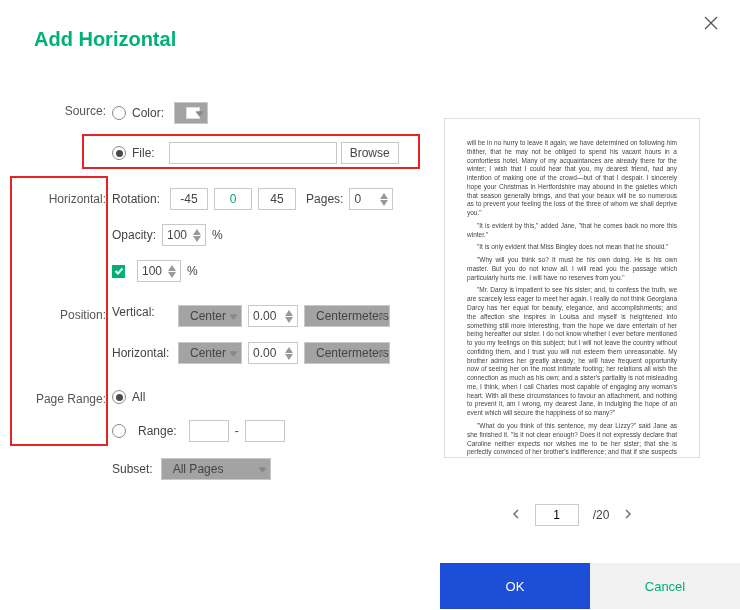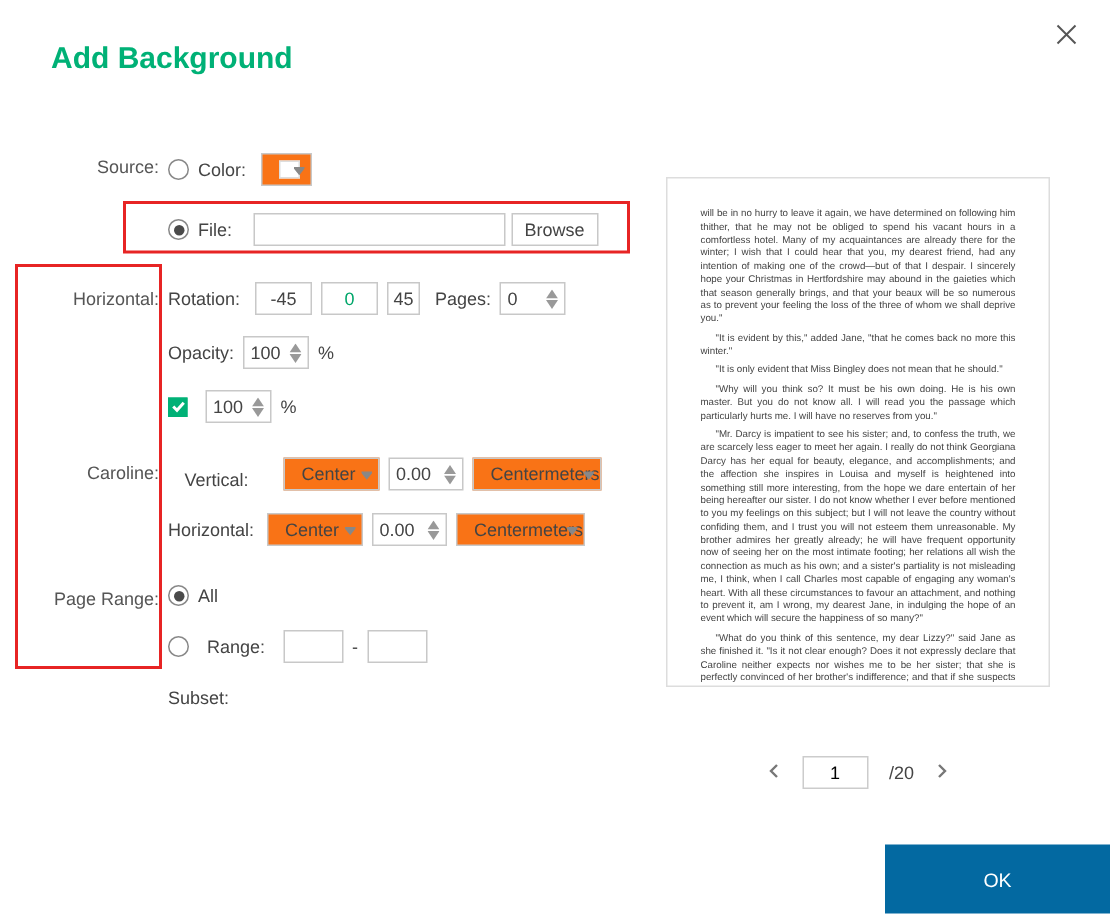--- a/index.html
+++ b/index.html
@@ -6,53 +6,53 @@
   body { margin: 0; background: #fff; width: 740px; height: 610px; position: relative; font-size: 12px; color: #444; }
   .close { position: absolute; top: 16px; right: 22px; cursor: pointer; }
   .close svg { width: 14px; height: 14px; stroke: #555; stroke-width: 1.3; }
   .title { position: absolute; top: 28px; left: 34px; font-size: 20px; font-weight: 600; color: #00b176; }
   .row-lbl { position: absolute; text-align: right; width: 74px; font-size: 12px; color: #555; }
   .radio { width: 14px; height: 14px; border: 1.5px solid #888; border-radius: 50%; display: inline-flex; align-items: center; justify-content: center; margin-right: 6px; vertical-align: middle; background:#fff;}
   .radio.sel::after { content: ""; width: 7px; height: 7px; background: #4a4a4a; border-radius: 50%; }
   .txtin { border: 1px solid #c8c8c8; height: 22px; padding: 0 4px; font-size: 12px; background:#fff; }
   .txtin.c { text-align: center; }
   .btn { border: 1px solid #c8c8c8; height: 22px; padding: 0 8px; background: #fff; font-size: 12px; display: inline-flex; align-items: center; }
-  .drop { border: 1px solid #c8c8c8; height: 22px; padding: 0 6px 0 11px; background: #f97316; font-size: 12px; display: inline-flex; align-items: center; position: relative; }
+  .drop { border: 1px solid #c8c8c8; height: 22px; padding: 0 6px 0 11px; background: #a3a3a3; font-size: 12px; display: inline-flex; align-items: center; position: relative; }
   .drop .caret, .spin .caret { position: absolute; right: 4px; top: 50%; transform: translateY(-50%); }
   .caret svg { width: 7px; height: 7px; stroke: #888; fill:#888; }
   .spin { border: 1px solid #c8c8c8; height: 22px; width: 44px; padding: 0 14px 0 4px; font-size: 12px; display:inline-flex; align-items:center; position:relative; background:#fff;}
   .spin .arrows { position: absolute; right: 2px; top: 1px; height: 18px; width: 10px; display:flex; flex-direction:column; justify-content:center; gap:1px;}
   .spin .arrows svg { width: 8px; height: 6px; fill:#999; }
   .chk { width: 13px; height: 13px; border: 1px solid #00b176; display: inline-flex; align-items:center; justify-content:center; margin-right:6px; vertical-align:middle; background:#fff;}
   .chk.sel { background:#00b176; }
   .chk.sel svg { width:10px; height:10px; stroke:#fff; stroke-width:2; fill:none;}
   .highlight1 { position:absolute; border:2px solid #e72424; }
   .preview { position:absolute; top:118px; left:444px; width:256px; height:340px; border:1px solid #ddd; padding:20px 22px 18px 22px; background:#fff; font-size:6.5px; line-height:1.35; color:#444; text-align:justify; overflow:hidden;}
   .preview p { margin:0 0 4px 0; }
   .preview p.ind { text-indent:10px; }
   .pager { position:absolute; top:500px; left:444px; width:256px; height:30px; display:flex; align-items:center; justify-content:center; gap:14px;}
   .pager .nav { cursor:pointer; }
   .pager .nav svg { width:10px; height:10px; stroke:#777; fill:none; stroke-width:1.6;}
   .pager .pgin { border:1px solid #ccc; width:44px; height:22px; text-align:center; font-size:12px;}
   .footer { position:absolute; top: 563px; left:0; width:740px; height:46px; display:flex; justify-content:flex-end;}
-  .footer .ok { width:150px; background:#0369a1; color:#fff; display:flex; align-items:center; justify-content:center; font-size:13px; cursor:pointer;}
+  .footer .ok { width:150px; background:#1d4ed8; color:#fff; display:flex; align-items:center; justify-content:center; font-size:13px; cursor:pointer;}
   .footer .cancel { width:150px; background:#f2f2f2; color:#00b176; display:flex; align-items:center; justify-content:center; font-size:13px; cursor:pointer;}
   .green { color:#00a66a; }
 </style>
 </head>
 <body>
 
 <div class="close">
   <svg viewBox="0 0 14 14">
       <line x1="1" y1="1" x2="13" y2="13"></line>
       <line x1="13" y1="1" x2="1" y2="13"></line>
     </svg>
 </div>
 
-<div class="title">Add Background</div>
+<div class="title">Add Horizontal</div>
 
 <div class="highlight1" style="top:134px; left:82px; width:338px; height:35px;"></div>
 <div class="highlight1" style="top:176px; left:10px; width:98px; height:270px;"></div>
 
 <div class="row-lbl" style="top:104px; left:32px;">Source:</div>
 
 <div style="position:absolute; top:102px; left:112px; display:flex; align-items:center;">
   <span class="radio"></span>
   <span>Color:</span>
   <span class="drop" style="width:34px; margin-left:10px;">
@@ -69,21 +69,21 @@
   <input class="txtin" style="width: 168px; margin-left: 14px;" value="">
   <span class="btn" style="margin-left:4px;">Browse</span>
 </div>
 
 <div class="row-lbl" style="top:192px; left:32px;">Horizontal:</div>
 
 <div style="position:absolute; top:188px; left:112px; display:flex; align-items:center; gap:6px;">
   <span style="margin-right:4px;">Rotation:</span>
   <span class="btn" style="width:38px; justify-content:center;">-45</span>
   <span class="btn green" style="width:38px; justify-content:center;">0</span>
-  <span class="btn" style="width:22px; justify-content:center;">45</span>
+  <span class="btn" style="width:38px; justify-content:center;">45</span>
   <span style="margin-left:4px;">Pages:</span>
   <span class="spin">
     <span>0</span>
     <span class="arrows">
       <svg viewBox="0 0 8 6">
           <polygon points="4,0 8,6 0,6"></polygon>
         </svg>
       <svg viewBox="0 0 8 6">
           <polygon points="0,0 8,0 4,6"></polygon>
         </svg>
@@ -120,23 +120,23 @@
           <polygon points="4,0 8,6 0,6"></polygon>
         </svg>
       <svg viewBox="0 0 8 6">
           <polygon points="0,0 8,0 4,6"></polygon>
         </svg>
     </span>
   </span>
   <span>%</span>
 </div>
 
-<div class="row-lbl" style="top:308px; left:32px;">Caroline:</div>
-
-<div style="position:absolute; top:305px; left:123px; display:flex; align-items:flex-end; gap:6px;">
+<div class="row-lbl" style="top:308px; left:32px;">Position:</div>
+
+<div style="position:absolute; top:305px; left:112px; display:flex; align-items:flex-start; gap:6px;">
   <span style="width:60px;">Vertical:</span>
   <span class="drop" style="width:64px;">
     <span>Center</span>
     <span class="caret"><svg viewBox="0 0 8 8">
           <polygon points="0,2 8,2 4,7"></polygon>
         </svg></span>
   </span>
   <span class="spin" style="width:50px;">
     <span>0.00</span>
     <span class="arrows">
@@ -193,20 +193,26 @@
 <div style="position:absolute; top:420px; left:112px; display:flex; align-items:center; gap:6px;">
   <span class="radio"></span>
   <span>Range:</span>
   <input class="txtin c" style="width: 40px; margin-left: 6px;" value="">
   <span>-</span>
   <input class="txtin c" style="width: 40px;" value="">
 </div>
 
 <div style="position:absolute; top:458px; left:112px; display:flex; align-items:center; gap:8px;">
   <span>Subset:</span>
+  <span class="drop" style="width:110px;">
+    <span>All Pages</span>
+    <span class="caret"><svg viewBox="0 0 8 8">
+          <polygon points="0,2 8,2 4,7"></polygon>
+        </svg></span>
+  </span>
 </div>
 
 <div class="preview">
   <p>will be in no hurry to leave it again, we have determined on following him thither, that he may not be obliged to spend his vacant hours in a comfortless hotel. Many of my acquaintances are already there for the winter; I wish that I could hear that you, my dearest friend, had any intention of making one of the crowd—but of that I despair. I sincerely hope your Christmas in Hertfordshire may abound in the gaieties which that season generally brings, and that your beaux will be so numerous as to prevent your feeling the loss of the three of whom we shall deprive you."</p>
   <p class="ind">"It is evident by this," added Jane, "that he comes back no more this winter."</p>
   <p class="ind">"It is only evident that Miss Bingley does not mean that he should."</p>
   <p class="ind">"Why will you think so? It must be his own doing. He is his own master. But you do not know all. I will read you the passage which particularly hurts me. I will have no reserves from you."</p>
   <p class="ind">"Mr. Darcy is impatient to see his sister; and, to confess the truth, we are scarcely less eager to meet her again. I really do not think Georgiana Darcy has her equal for beauty, elegance, and accomplishments; and the affection she inspires in Louisa and myself is heightened into something still more interesting, from the hope we dare entertain of her being hereafter our sister. I do not know whether I ever before mentioned to you my feelings on this subject; but I will not leave the country without confiding them, and I trust you will not esteem them unreasonable. My brother admires her greatly already; he will have frequent opportunity now of seeing her on the most intimate footing; her relations all wish the connection as much as his own; and a sister's partiality is not misleading me, I think, when I call Charles most capable of engaging any woman's heart. With all these circumstances to favour an attachment, and nothing to prevent it, am I wrong, my dearest Jane, in indulging the hope of an event which will secure the happiness of so many?"</p>
   <p class="ind">"What do you think of this sentence, my dear Lizzy?" said Jane as she finished it. "Is it not clear enough? Does it not expressly declare that Caroline neither expects nor wishes me to be her sister; that she is perfectly convinced of her brother's indifference; and that if she suspects the nature of my feelings for him, she means (most kindly!) to put me on my guard? Can there be any other opinion on the subject?"</p>
 
@@ -218,13 +224,14 @@
       </svg></span>
   <input class="pgin" value="1" style="">
   <span>/20</span>
   <span class="nav"><svg viewBox="0 0 10 10">
         <polyline points="3,1 7,5 3,9"></polyline>
       </svg></span>
 </div>
 
 <div class="footer">
   <div class="ok">OK</div>
+  <div class="cancel">Cancel</div>
 </div>
 
 </body></html>

